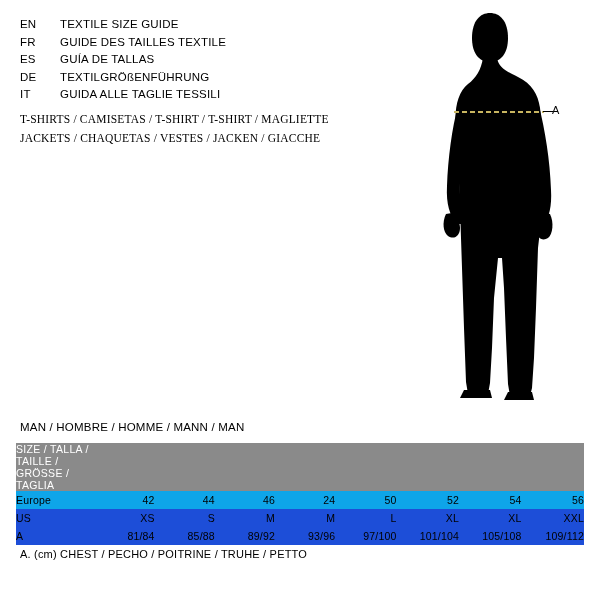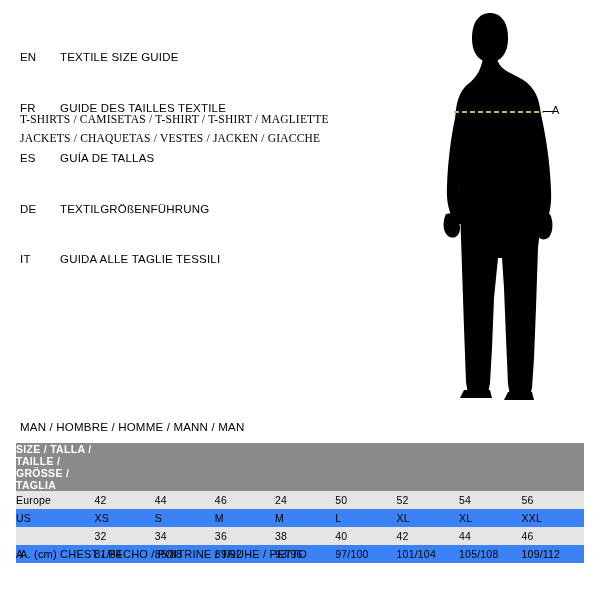--- a/index.html
+++ b/index.html
@@ -28,21 +28,20 @@
     left: 20px;
     top: 16px;
     width: 360px;
   }
   .lang-row {
     display: flex;
     align-items: baseline;
     font-size: 11.5px;
     line-height: 17.5px;
     letter-spacing: 0.2px;
-    margin-top: 33px;
   }
   .lang-code {
     width: 40px;
     flex: 0 0 40px;
     font-size: 11.5px;
   }
   .lang-text {
     flex: 1 1 auto;
     font-size: 11.5px;
   }
@@ -112,27 +111,26 @@
     letter-spacing: 0.2px;
   }
   tr.header-row {
     background: #8a8a8a;
     color: #ffffff;
   }
   tr.header-row td {
     height: 17px;
     font-size: 10.5px;
     letter-spacing: 0.3px;
-    font-weight: bold;
-  }
-  tr.shade td { background: #e5e5e5; }
-  tr.light td { background: #3b82f6; }
+  }
+  tr.shade td { background: #0ea5e9; }
+  tr.light td { background: #1d4ed8; }
 
   td.c0 { width: 86px; padding-left: 5px; }
-  td.cv { width: 68px; text-align: left; padding-left: 3px; }
+  td.cv { width: 68px; text-align: right; padding-left: 3px; }
 
   .footnote {
     position: absolute;
     left: 20px;
     top: 548px;
     font-size: 11px;
     letter-spacing: 0.2px;
   }
 </style>
 </head>
@@ -237,31 +235,20 @@
         <td class="c0">US</td>
         <td class="cv">XS</td>
         <td class="cv">S</td>
         <td class="cv">M</td>
         <td class="cv">M</td>
         <td class="cv">L</td>
         <td class="cv">XL</td>
         <td class="cv">XL</td>
         <td class="cv">XXL</td>
       </tr>
-      <tr class="shade">
-        <td class="c0"></td>
-        <td class="cv">32</td>
-        <td class="cv">34</td>
-        <td class="cv">36</td>
-        <td class="cv">38</td>
-        <td class="cv">40</td>
-        <td class="cv">42</td>
-        <td class="cv">44</td>
-        <td class="cv">46</td>
-      </tr>
       <tr class="light">
         <td class="c0">A</td>
         <td class="cv">81/84</td>
         <td class="cv">85/88</td>
         <td class="cv">89/92</td>
         <td class="cv">93/96</td>
         <td class="cv">97/100</td>
         <td class="cv">101/104</td>
         <td class="cv">105/108</td>
         <td class="cv">109/112</td>

